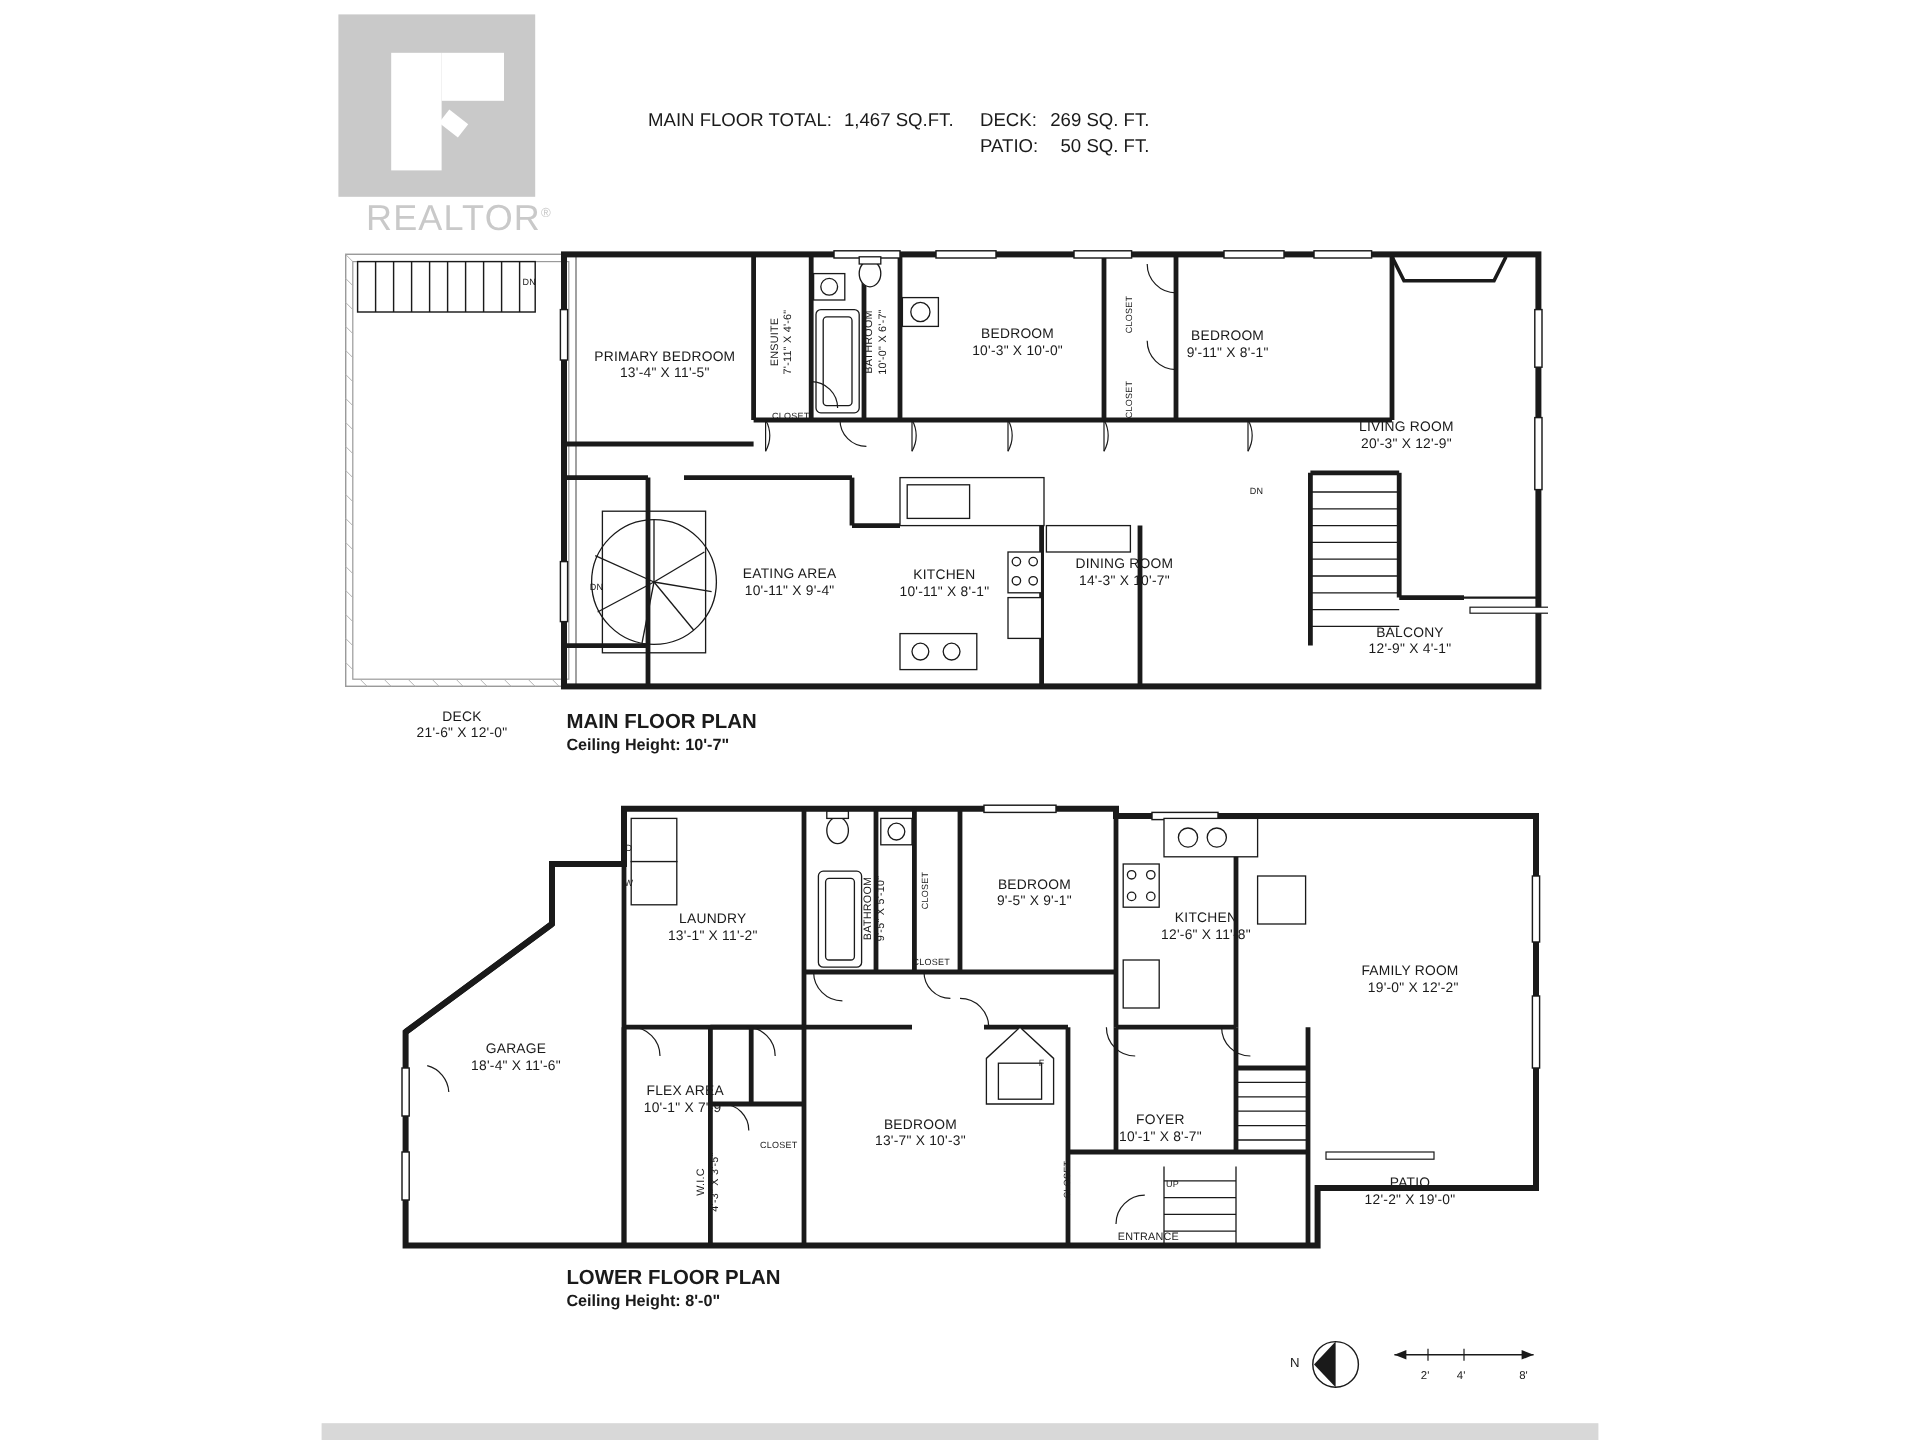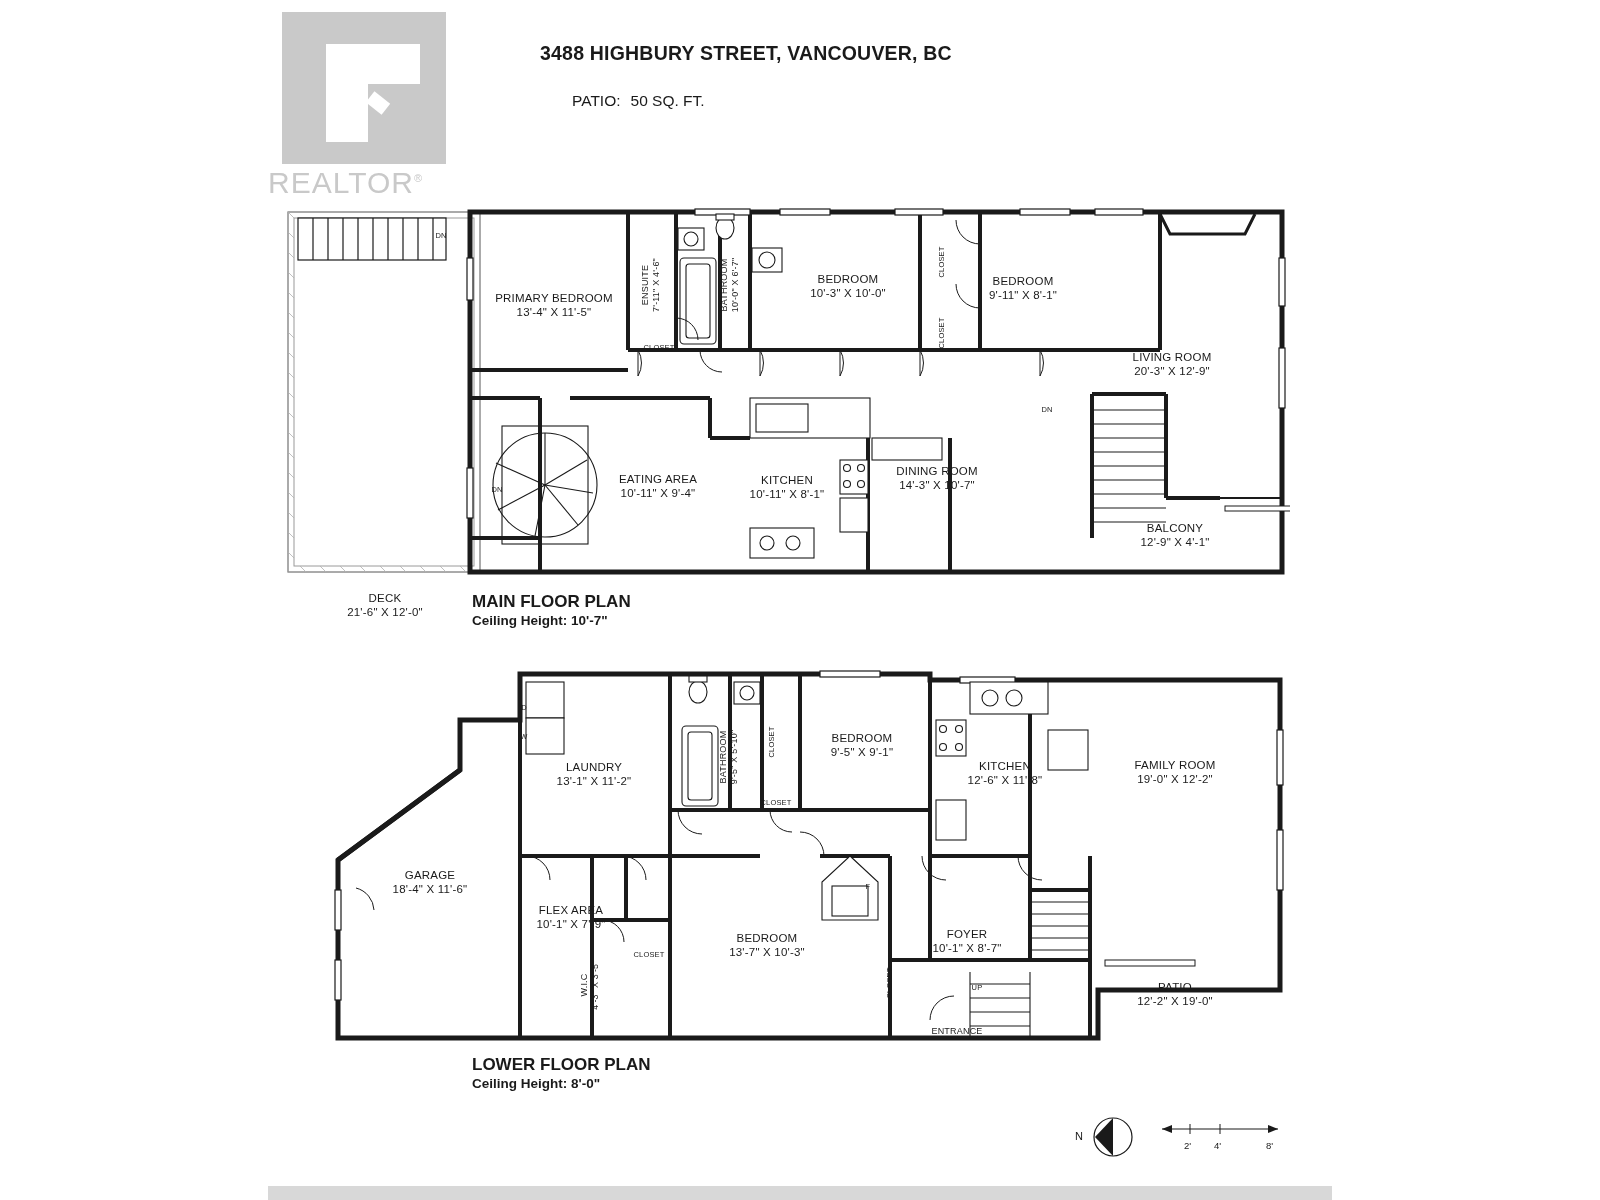--- a/index.html
+++ b/index.html
@@ -54,21 +54,21 @@
     position: absolute;
     left: 86px; top: 84px;
     width: 20px; height: 14px;
     background: #ffffff;
     transform: rotate(38deg);
   }
   .realtor-logo .rword {
     position: absolute;
     left: 0; top: 158px;
     width: 192px;
-    text-align: left;
+    text-align: right;
     font-size: 30px;
     letter-spacing: 1px;
     font-weight: 400;
     color: #c9c9c9;
     font-family: "Liberation Sans", sans-serif;
   }
   .realtor-logo .rword sup {
     font-size: 11px;
     vertical-align: super;
   }
@@ -178,25 +178,30 @@
 
   <div class="realtor-logo">
     <div class="rbox">
       <div class="rcut1"></div>
       <div class="rcut2"></div>
       <div class="rcut3"></div>
     </div>
     <div class="rword"><span>REALTOR</span><sup>®</sup></div>
   </div>
 
-  <div class="title">3488 HIGHBURY STREET, VANCOUVER, BC</div>
 
   <div class="areas">
     <table>
       <tbody>
+      <tr>
+        <td class="lbl">MAIN FLOOR TOTAL:</td>
+        <td class="val">1,467 SQ.FT.</td>
+        <td class="lbl2">DECK:</td>
+        <td class="val2">269 SQ. FT.</td>
+      </tr>
       <tr>
         <td class="lbl"></td>
         <td class="val"></td>
         <td class="lbl2">PATIO:</td>
         <td class="val2">50 SQ. FT.</td>
       </tr>
     </tbody>
       </table>
   </div>
 
@@ -597,21 +602,21 @@
     <span class="dm">9'-5" X 5'-10"</span>
   </div>
   <div class="rlabel" style="left:862px; top:745px;">
     <span class="nm">BEDROOM</span>
     <span class="dm">9'-5" X 9'-1"</span>
   </div>
   <div class="rlabel" style="left:1005px; top:773px;">
     <span class="nm">KITCHEN</span>
     <span class="dm">12'-6" X 11'-8"</span>
   </div>
-  <div class="rlabel" style="left:1175px; top:772px;">
+  <div class="rlabel" style="left:1175px; top:817px;text-align:right;">
     <span class="nm">FAMILY ROOM</span>
     <span class="dm">19'-0" X 12'-2"</span>
   </div>
   <div class="rlabel" style="left:571px; top:917px;">
     <span class="nm">FLEX AREA</span>
     <span class="dm">10'-1" X 7'-9"</span>
   </div>
   <div class="rlabel small vert" style="left:590px; top:985px;">
     <span class="nm">W.I.C</span>
     <span class="dm">4'-3" X 3'-5"</span>

